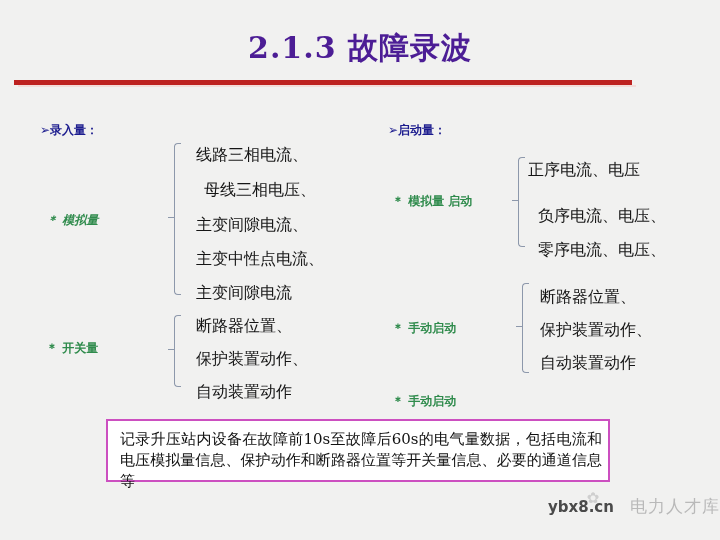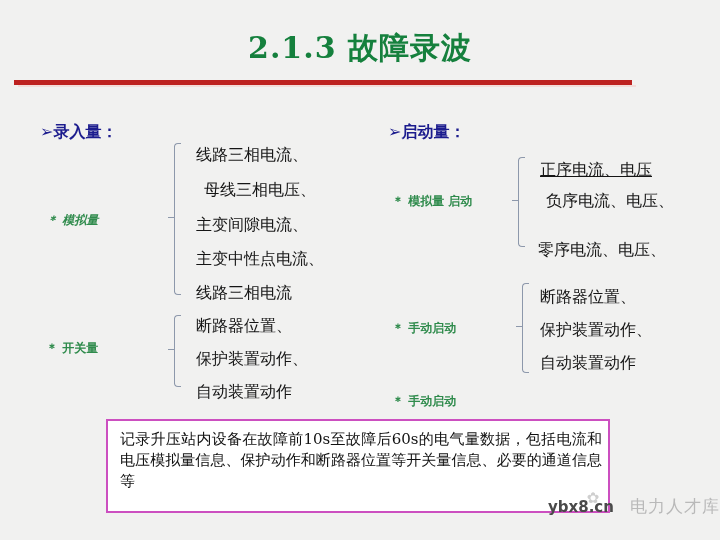--- a/index.html
+++ b/index.html
@@ -22,21 +22,21 @@
     height: 540px;
   }
 
   
   .title {
     position: absolute;
     top: 28px;
     left: 0;
     width: 720px;
     text-align: center;
-    color: #15803d;
+    color: #4c1d95;
     font-size: 30px;
     font-weight: bold;
     letter-spacing: 1px;
     font-family: "DejaVu Serif", "Liberation Serif", serif;
     white-space: nowrap;
   }
   .title-rule {
     position: absolute;
     top: 80px;
     left: 14px;
@@ -51,21 +51,21 @@
     width: 618px;
     height: 2px;
     background: #f2dcd9;
   }
 
   
   .heading {
     position: absolute;
     color: #1c1c8e;
     font-weight: bold;
-    font-size: 16px;
+    font-size: 12px;
     font-family: "DejaVu Sans", "Liberation Sans", sans-serif;
     white-space: nowrap;
   }
   .grp-label {
     position: absolute;
     color: #2f8b4c;
     font-weight: bold;
     font-size: 12px;
     font-family: "DejaVu Sans", "Liberation Sans", sans-serif;
     white-space: nowrap;
@@ -115,21 +115,21 @@
     height: 1px;
     background: #8d98ab;
   }
 
   
   .desc-box {
     position: absolute;
     left: 106px;
     top: 419px;
     width: 504px;
-    height: 94px;
+    height: 63px;
     background: #ffffff;
     border: 2px solid #cc4fc0;
     box-sizing: border-box;
   }
   .desc-text {
     position: absolute;
     left: 12px;
     top: 8px;
     width: 482px;
     color: #111111;
@@ -192,21 +192,21 @@
     <div class="cap top"></div>
     <div class="spine"></div>
     <div class="cap bot"></div>
     <div class="nib" style="top:74px;"></div>
   </div>
 
   <div class="item" style="left:196px; top:145px;">线路三相电流、</div>
   <div class="item" style="left:204px; top:180px;">母线三相电压、</div>
   <div class="item" style="left:196px; top:215px;">主变间隙电流、</div>
   <div class="item" style="left:196px; top:249px;">主变中性点电流、</div>
-  <div class="item" style="left:196px; top:283px;">线路三相电流</div>
+  <div class="item" style="left:196px; top:283px;">主变间隙电流</div>
 
   <div class="grp-label" style="left:46px; top:340px;">＊ 开关量</div>
 
   <div class="brace" style="left:168px; top:315px; width:14px; height:72px;">
     <div class="cap top"></div>
     <div class="spine"></div>
     <div class="cap bot"></div>
     <div class="nib" style="top:34px;"></div>
   </div>
 
@@ -218,22 +218,22 @@
 
   <div class="grp-label" style="left:392px; top:193px;">＊ 模拟量 启动</div>
 
   <div class="brace" style="left:512px; top:157px; width:14px; height:90px;">
     <div class="cap top"></div>
     <div class="spine"></div>
     <div class="cap bot"></div>
     <div class="nib" style="top:43px;"></div>
   </div>
 
-  <div class="item" style="left:540px; top:160px;text-decoration:underline;">正序电流、电压</div>
-  <div class="item" style="left:538px; top:191px;margin-left:8px;">负序电流、电压、</div>
+  <div class="item" style="left:528px; top:160px;">正序电流、电压</div>
+  <div class="item" style="left:538px; top:206px;">负序电流、电压、</div>
   <div class="item" style="left:538px; top:240px;">零序电流、电压、</div>
 
   <div class="grp-label" style="left:392px; top:320px;">＊ 手动启动</div>
 
   <div class="brace" style="left:516px; top:283px; width:14px; height:90px;">
     <div class="cap top"></div>
     <div class="spine"></div>
     <div class="cap bot"></div>
     <div class="nib" style="top:43px;"></div>
   </div>

